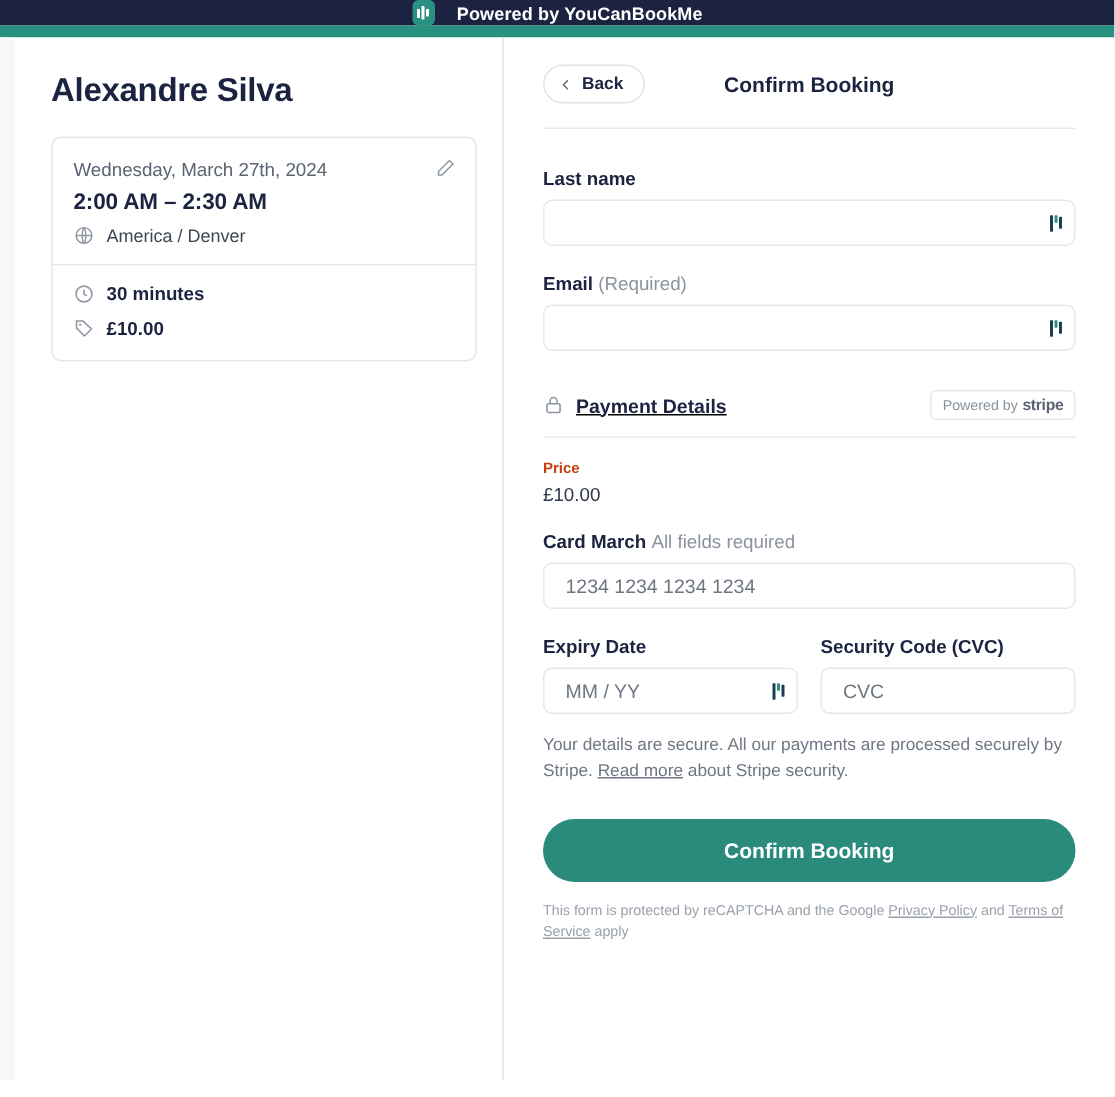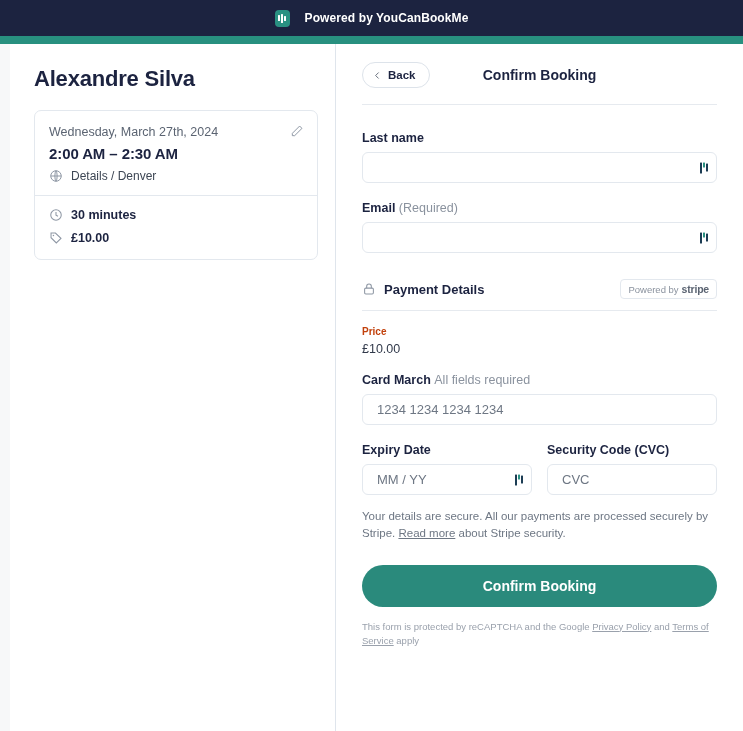--- a/index.html
+++ b/index.html
@@ -8,21 +8,21 @@
     height: 731px;
     overflow: hidden;
     background: #ffffff;
     font-family: "Liberation Sans", sans-serif;
     -webkit-font-smoothing: antialiased;
   }
   .page { position: relative; width: 743px; height: 731px; background:#ffffff; }
 
   
   .topbar {
-    height: 36px;
+    height: 17px;
     background: #1c2340;
     display: flex;
     align-items: center;
     justify-content: center;
     gap: 15px;
   }
   .brand-logo {
     width: 15px; height: 17px;
     border-radius: 4px;
     background: #2a9182;
@@ -131,21 +131,21 @@
   .pwmgr i { display:block; width:2px; border-radius:.5px; }
   .pwmgr i:nth-child(1){ height:11px; background:#1c3d54; }
   .pwmgr i:nth-child(2){ height:5px; background:#2a9182; margin-top:-5px; }
   .pwmgr i:nth-child(3){ height:8px; background:#1c3d54; }
 
   
   .pay-head {
     display:flex; align-items:center; justify-content:space-between;
     margin: 26px 0 0 0;
   }
-  .pay-head-left { display:flex; align-items:center; gap:8px; }
+  .pay-head-left { display:flex; align-items:center; gap:8px;text-decoration:underline; }
   .pay-title { font-size: 13px; font-weight: 700; color:#1c2340; }
   .stripe-badge {
     border: 1px solid #e3e8ee; border-radius: 4px;
     padding: 3px 7px;
     font-size: 9.5px; color: #8a929e;
     display:flex; align-items:center; gap:3px;
   }
   .stripe-badge b { color:#5b6472; font-size:10.5px; font-weight:700; letter-spacing:-.2px; }
   .pay-hr { height:1px; background:#e6eaef; margin: 11px 0 15px 0; }
 
@@ -200,21 +200,21 @@
 
       <div class="booking-card">
         <div class="card-top">
           <div class="card-date">Wednesday, March 27th, 2024</div>
           <div class="card-time">2:00 AM – 2:30 AM</div>
           <div class="card-row">
             <svg class="icn" viewBox="0 0 24 24" fill="none" stroke="currentColor" stroke-width="1.7">
               <circle cx="12" cy="12" r="9"></circle>
                 <path d="M3 12h18M12 3c2.6 2.6 2.6 15.4 0 18M12 3c-2.6 2.6-2.6 15.4 0 18"></path>
             </svg>
-            <span class="lbl">Details / Denver</span>
+            <span class="lbl">America / Denver</span>
           </div>
           <div class="edit-btn">
             <svg class="icn" viewBox="0 0 24 24" fill="none" stroke="currentColor" stroke-width="1.7">
               <path d="M16.5 3.5l4 4L8 20H4v-4z"></path>
             </svg>
           </div>
         </div>
         <div class="card-sep"></div>
         <div class="card-bottom">
           <div class="card-row">

